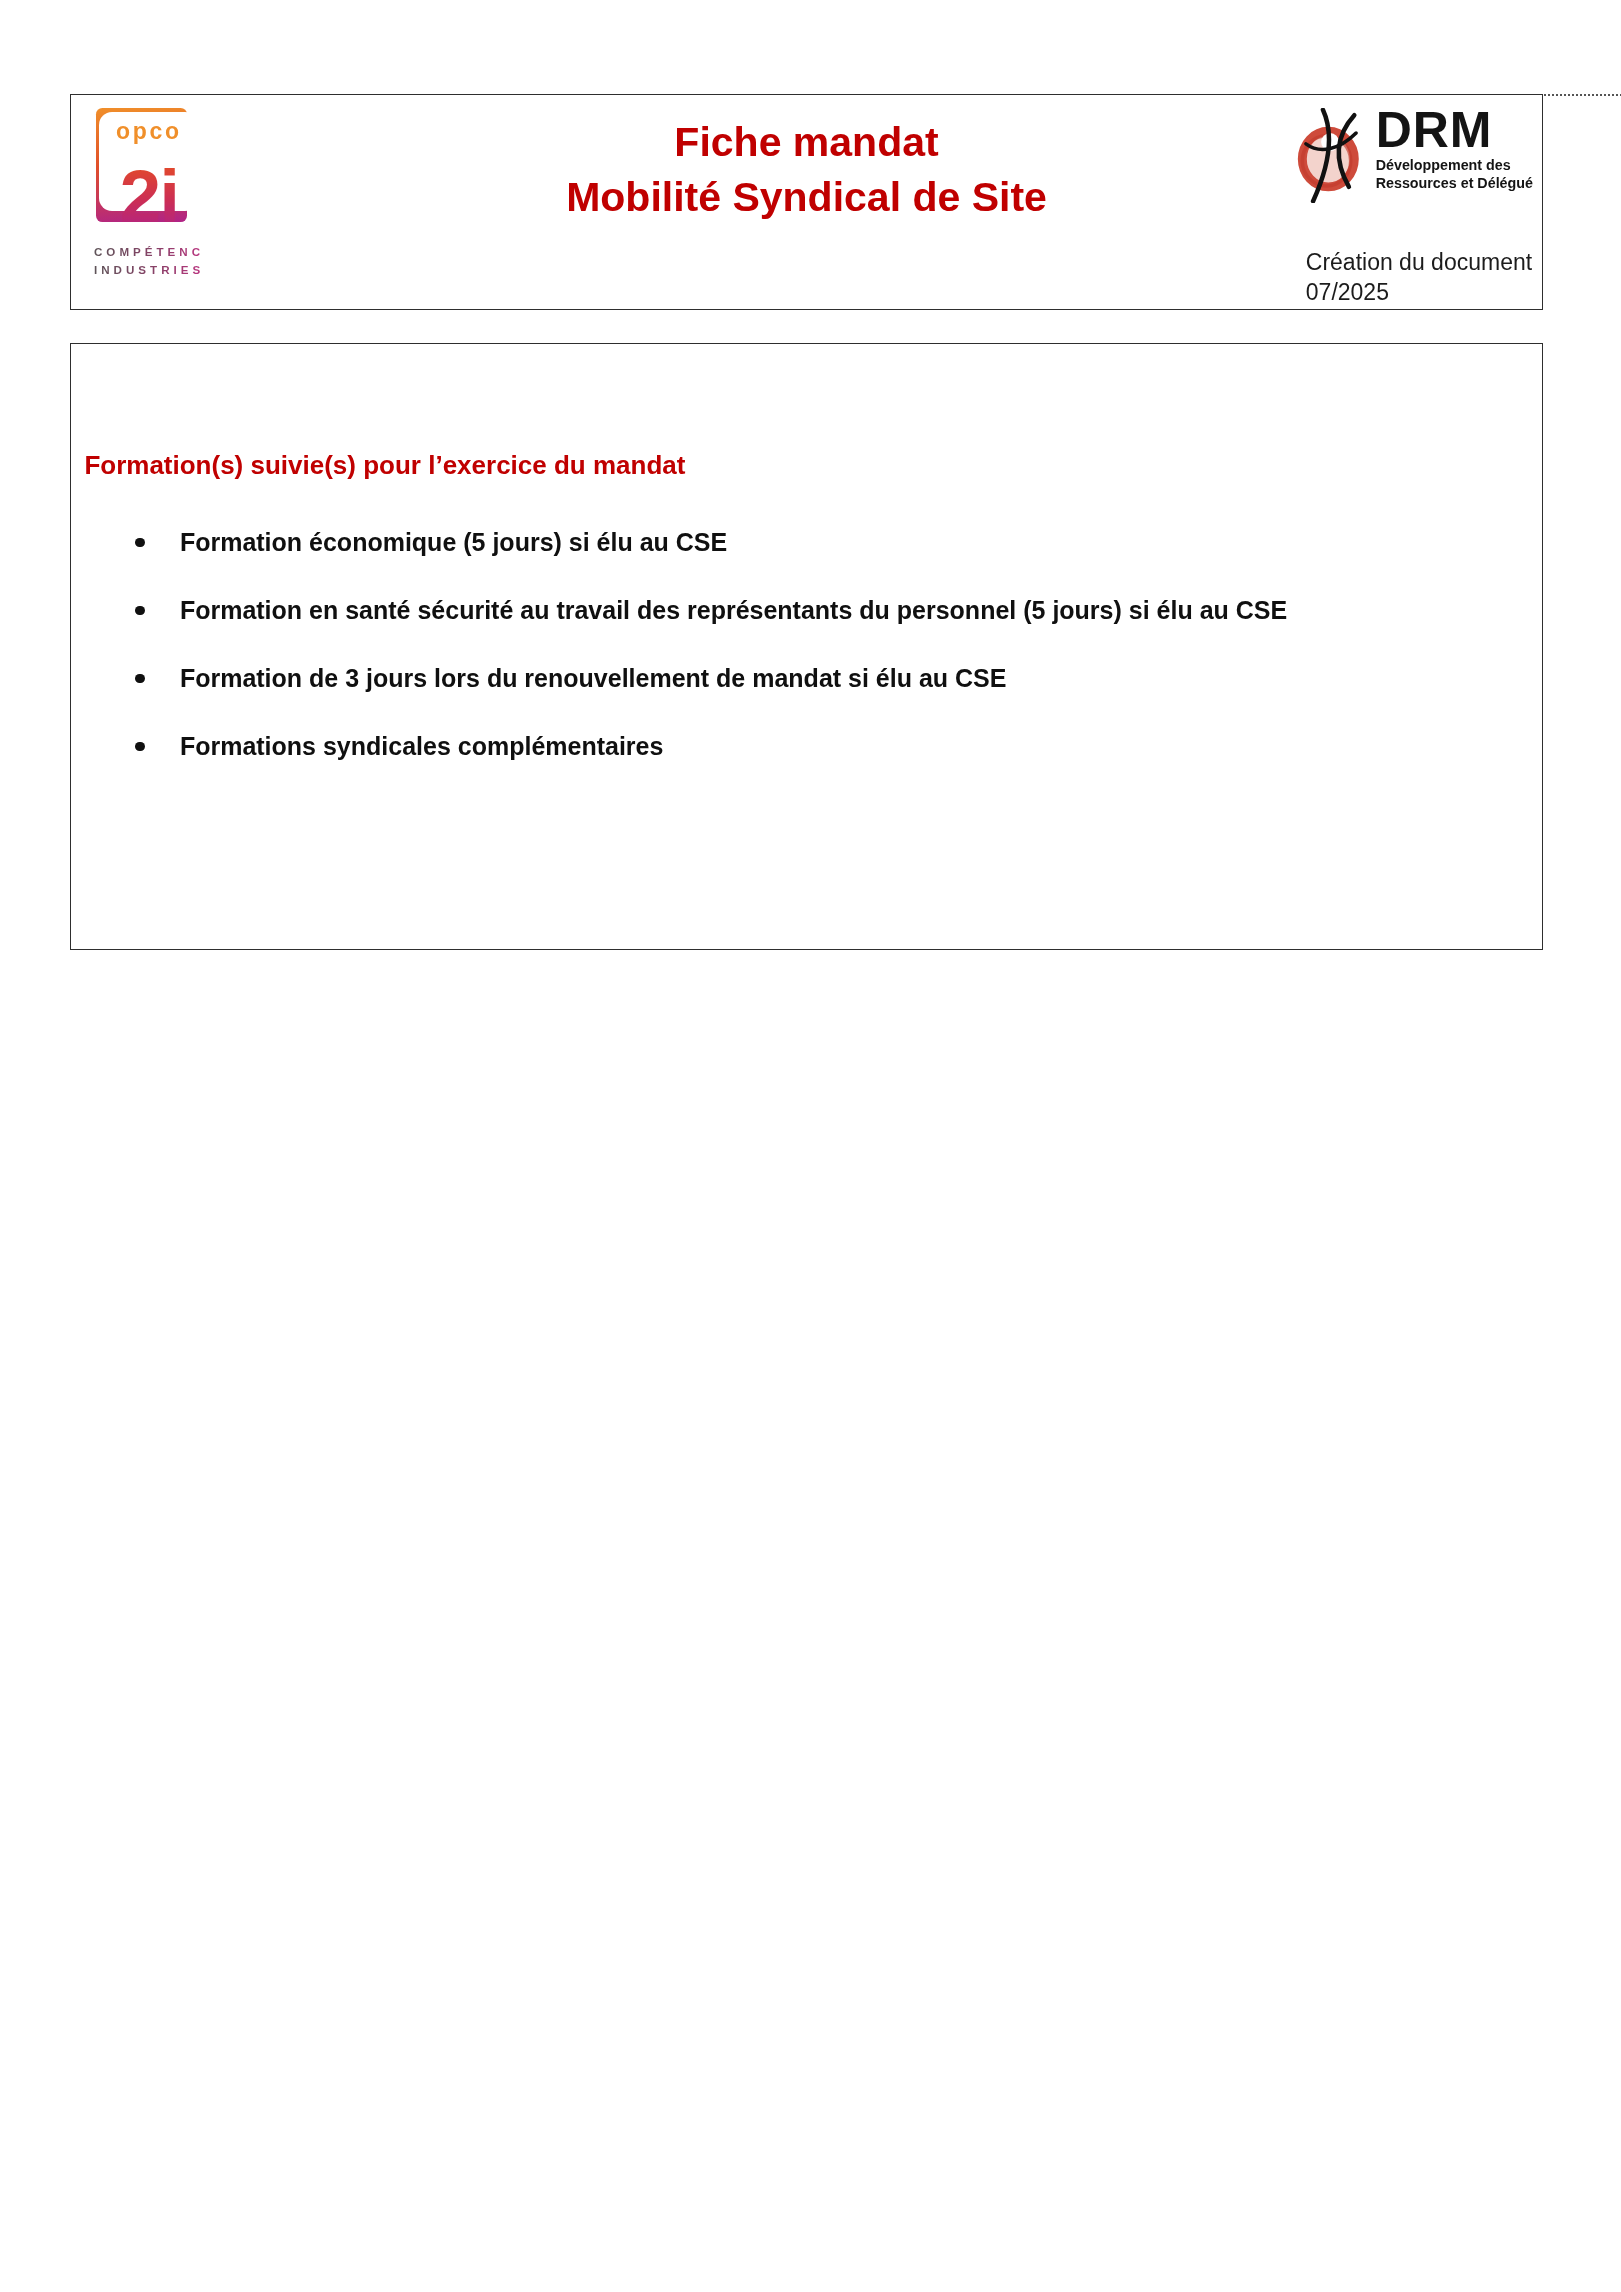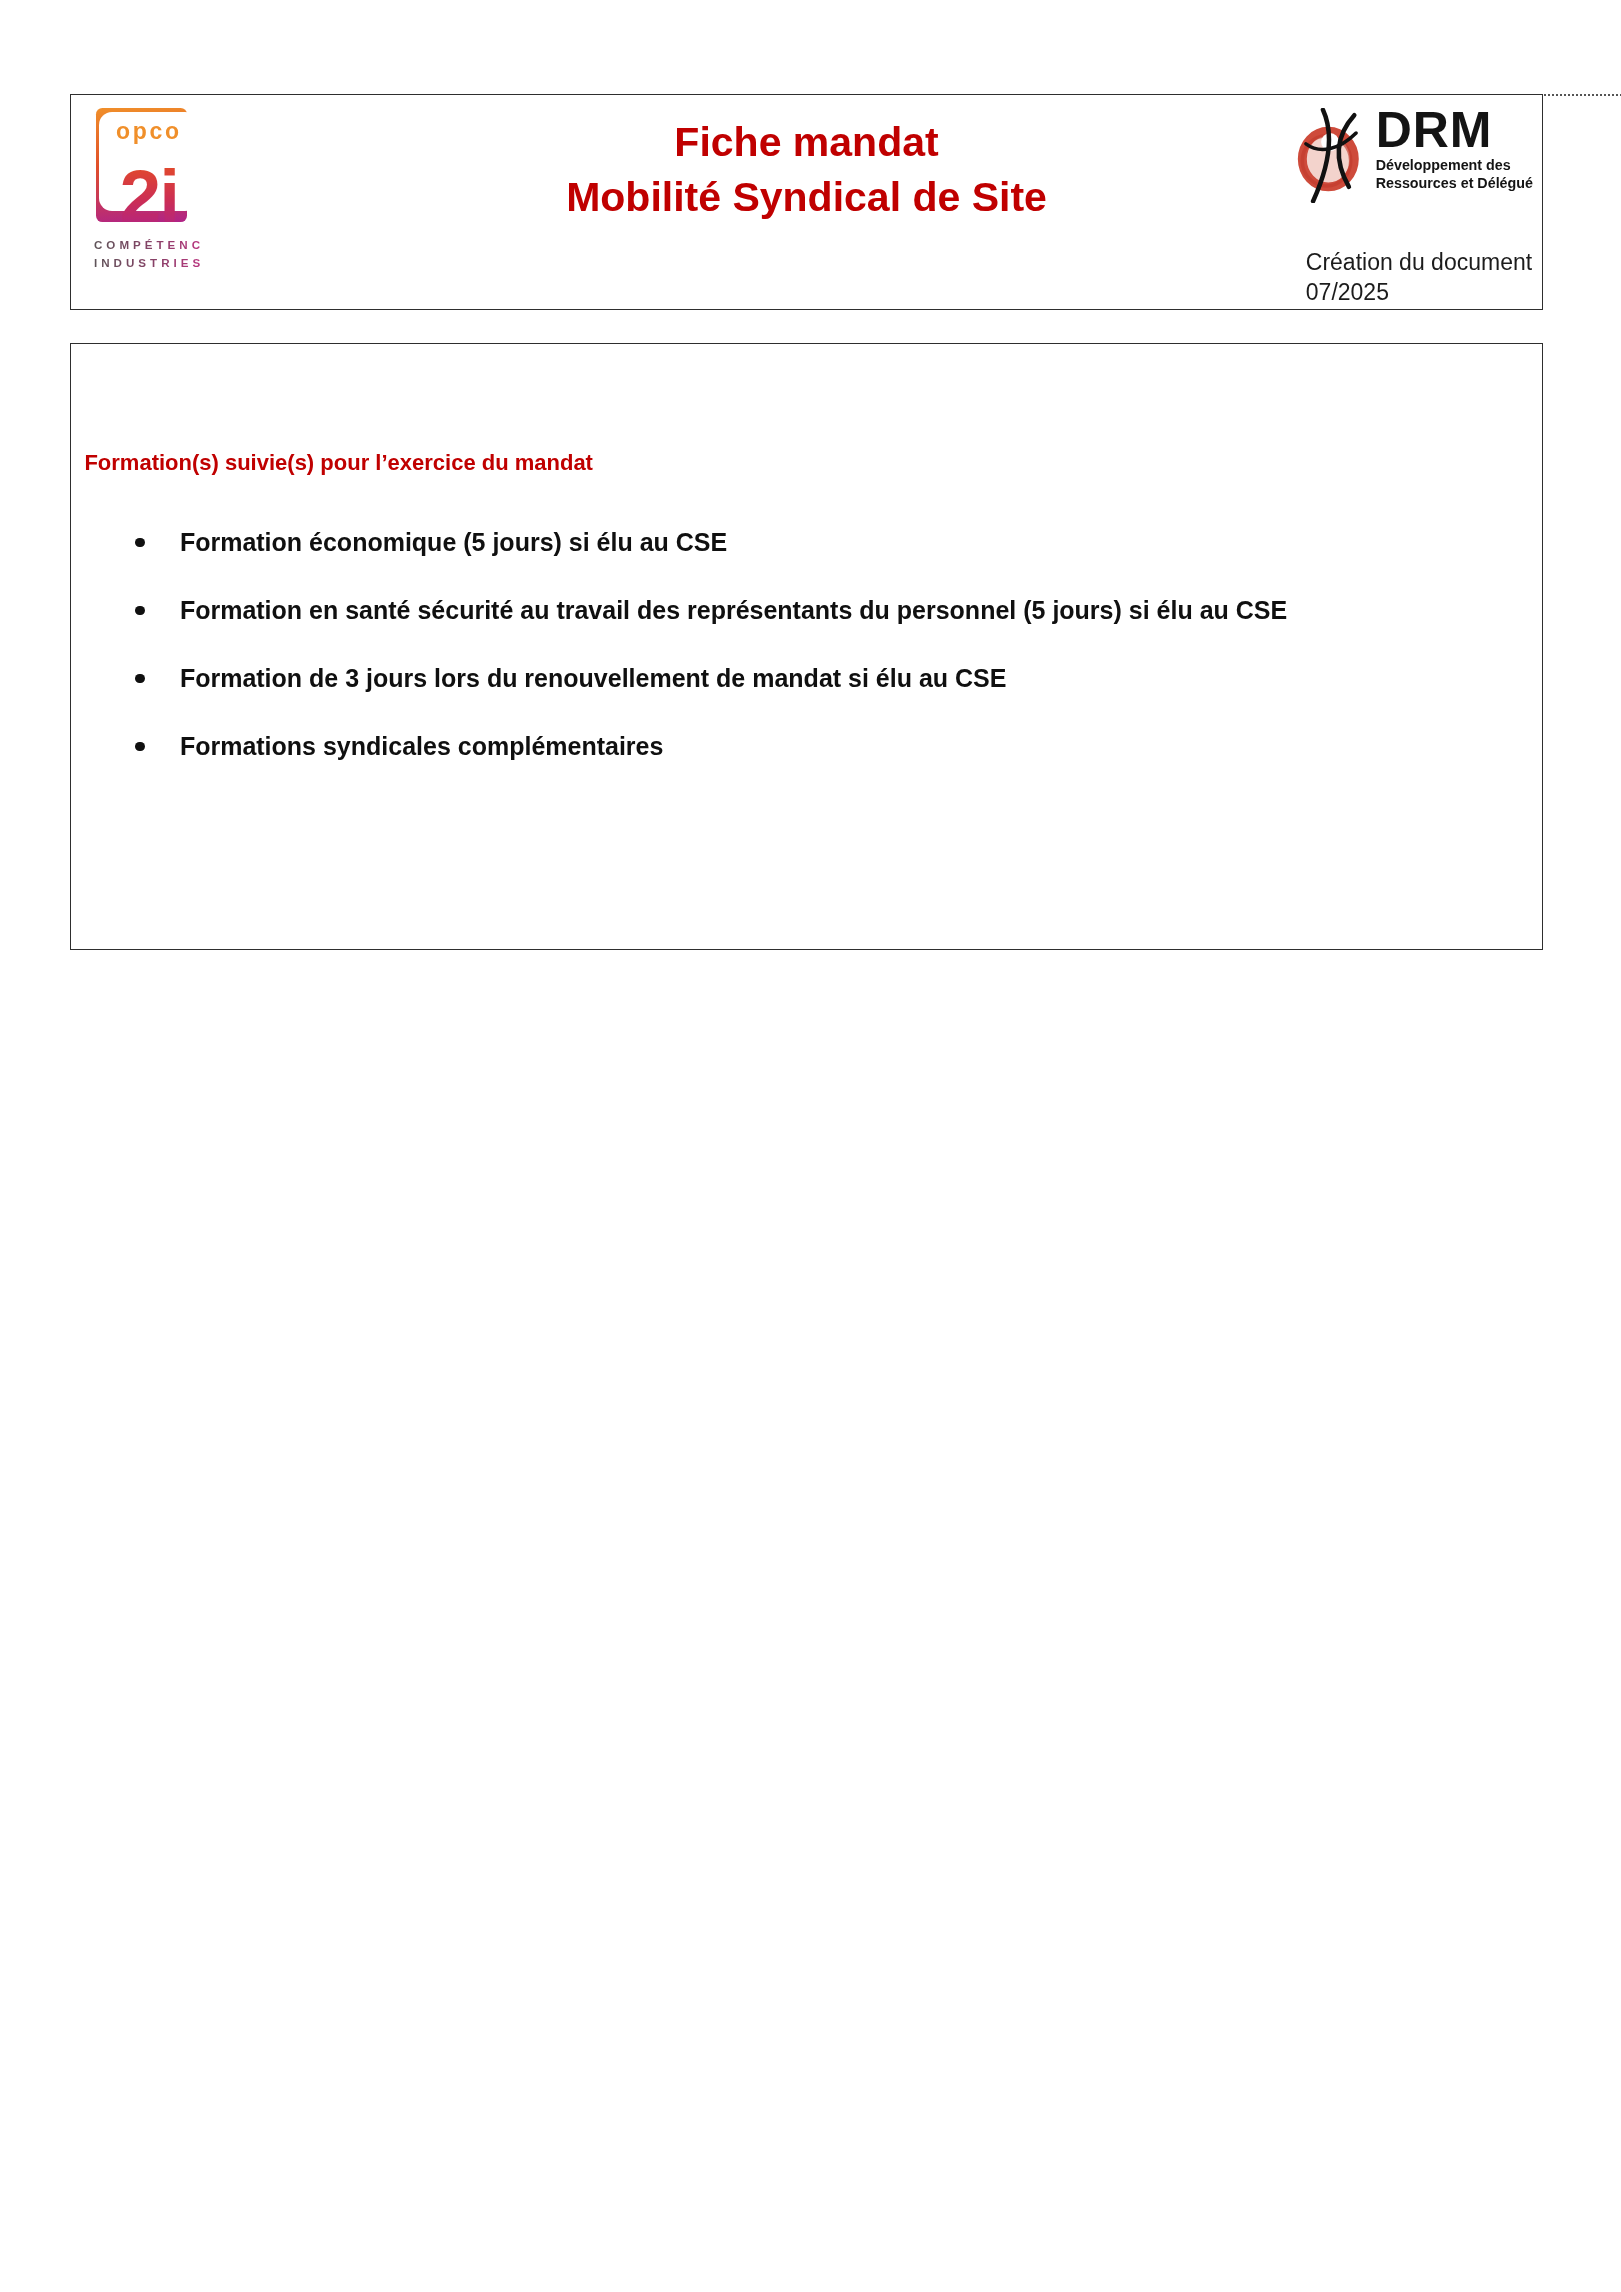--- a/index.html
+++ b/index.html
@@ -28,21 +28,21 @@
   .opco-word{
     font-size:23px;font-weight:bold;letter-spacing:2.7px;margin-top:8px;
     color:var(--opco-orange,#F08F2A);line-height:1;
   }
   .opco-2i{
     font-size:75px;font-weight:bold;line-height:0.92;margin-top:19px;letter-spacing:-1.8px;
     background:linear-gradient(180deg,#E2492B 5%,#CC2E54 55%,var(--opco-magenta,#B02387) 100%);
     -webkit-background-clip:text;background-clip:text;color:transparent;-webkit-text-fill-color:transparent;
   }
   .opco-tagline{
-    margin-top:14px;font-size:11.6px;font-weight:bold;letter-spacing:4px;line-height:1.55;
+    margin-top:21px;font-size:11.6px;font-weight:bold;letter-spacing:4px;line-height:1.55;
     white-space:nowrap;
     background:linear-gradient(90deg,#5E5458 0%,#8A4068 60%,#B8367F 100%);
     -webkit-background-clip:text;background-clip:text;color:transparent;-webkit-text-fill-color:transparent;
   }
 
   
   .titles{
     position:absolute;left:0;right:0;top:19.7px;text-align:center;
     color:var(--accent-red,#C00000);font-weight:bold;
   }
@@ -71,21 +71,21 @@
     border-top:2.7px dotted #555;
   }
 
   
   .content-box{
     position:absolute;left:70px;top:343px;width:1471px;height:605px;
     border:1.8px solid var(--box-border,#2e2e2e);background:#fff;
   }
   .section-heading{
     position:absolute;left:13.4px;top:106px;
-    font-size:22px;font-weight:bold;color:var(--accent-red,#C00000);
+    font-size:26px;font-weight:bold;color:var(--accent-red,#C00000);
   }
   .bullet-list{
     position:absolute;left:0;right:18px;top:182px;
     list-style:none;margin:0;padding:0;
   }
   .bullet-list li{display:flex;align-items:flex-start;margin-bottom:35px;}
   .bullet-dot{
     flex:0 0 auto;width:9.9px;height:9.9px;border-radius:50%;
     background:#101010;margin:11.6px 0 0 64px;
   }

